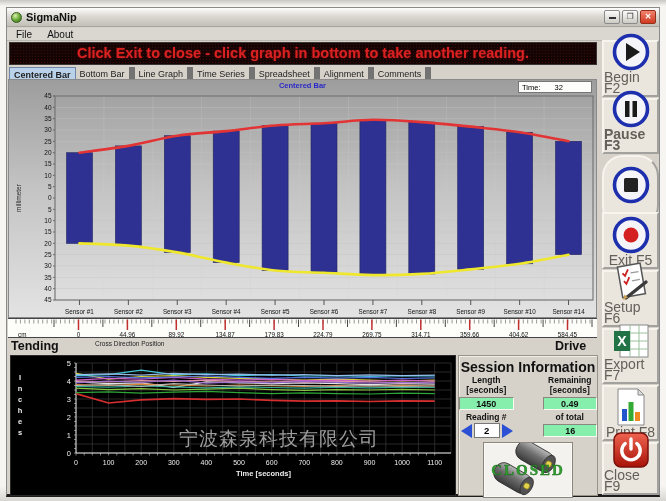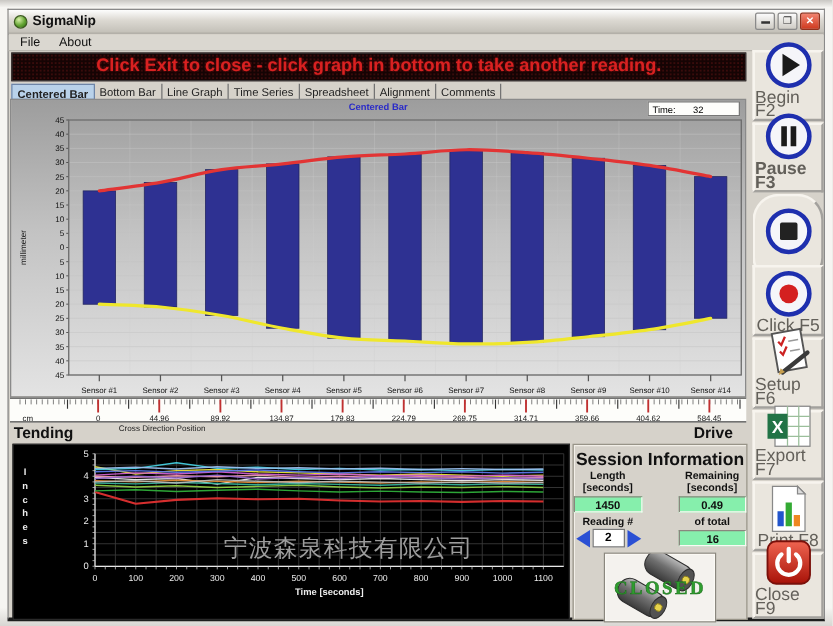--- a/index.html
+++ b/index.html
@@ -26,21 +26,21 @@
   .menu-item { cursor:default; }
   
   .banner { position:absolute; left:2px; top:34px; width:588px; height:23px; border:1px solid #3a3434;
             background-color:#150404;
             background-image:radial-gradient(rgba(140,30,30,.30) .6px, transparent .7px);
             background-size:3px 3px;
             color:#d92121; font-weight:bold; font-size:14.5px; line-height:21px; text-align:center;
             text-shadow:0 0 2px #7a1010; white-space:nowrap; }
   
   .tabs { position:absolute; left:2px; top:59px; height:13px; display:flex; font-size:9px; }
-  .tab { padding:1px 4px 0 4px; border-right:1px solid #737373; color:#222; line-height:12px; cursor:default; }
+  .tab { padding:1px 4px 0 4px; border-right:6px solid #737373; color:#222; line-height:12px; cursor:default; }
   .tab.active { background:#b9d2ea; border:1px solid #6f86a8; font-weight:bold; }
   
   .chart-panel { position:absolute; left:1px; top:71px; width:589px; height:239px;
                  background:linear-gradient(#9d9d9d,#c3c3c3 45%,#e3e3e3); border:1px solid #8a8a8a; }
   .chart-title { position:absolute; left:0; top:1px; width:100%; text-align:center; font-size:7.5px;
                  font-weight:bold; color:#2a2ac8; }
   .time-box { position:absolute; right:4px; top:1px; width:74px; height:12px; background:#fdfdfb;
               border:1px solid #777; font-size:7.5px; display:flex; align-items:center; padding:0 3px; }
   .time-box .tv { margin-left:14px; }
   .chart-panel svg { position:absolute; left:0; top:0; }
@@ -633,21 +633,21 @@
           </div>
           <div class="lb">End F4</div>
         </div>
         <div class="action-btn" style="top: 204px; height: 57px;">
           <div class="ic">
             <svg width="40" height="40" viewBox="0 0 40 40">
               <circle cx="20" cy="20" r="16.5" fill="#f5f5f9" stroke="#1e2fae" stroke-width="3.6"></circle>
               <circle cx="20" cy="20" r="7.5" fill="#d42020"></circle>
             </svg>
           </div>
-          <div class="lb">Click F5</div>
+          <div class="lb">Exit F5</div>
         </div>
         <div class="action-btn" style="top: 262px; height: 57px;">
           <div class="ic">
             <svg width="42" height="42" viewBox="0 0 42 42">
               <g transform="rotate(-10 21 21)">
                 <rect x="10" y="5" width="23" height="31" fill="#fff" stroke="#555" stroke-width="1.5"></rect>
                 <polyline points="14,12 16,15 20,9" fill="none" stroke="#c22" stroke-width="1.8"></polyline>
                 <polyline points="14,20 16,23 20,17" fill="none" stroke="#c22" stroke-width="1.8"></polyline>
                 <line x1="22" y1="13" x2="30" y2="13" stroke="#999" stroke-width="1.2"></line>
                 <line x1="22" y1="21" x2="30" y2="21" stroke="#999" stroke-width="1.2"></line>

